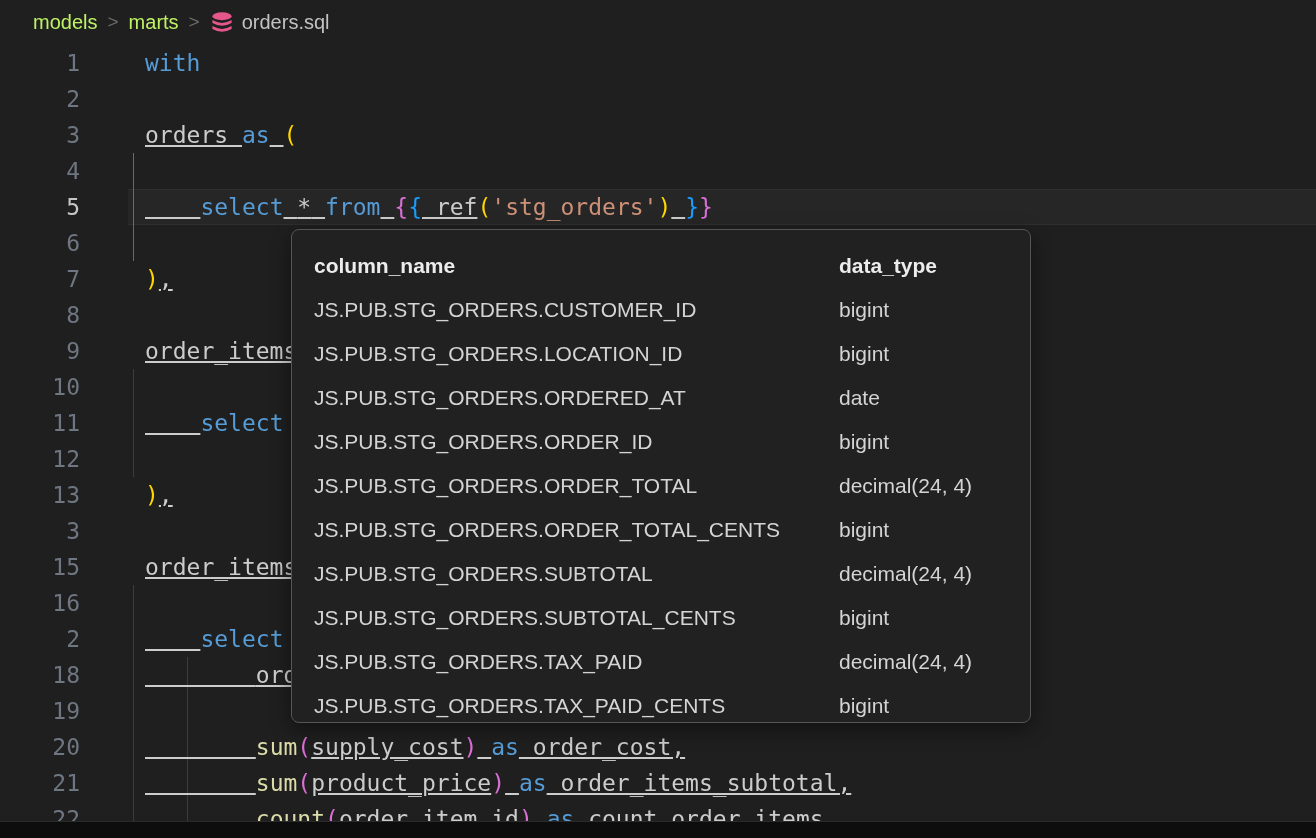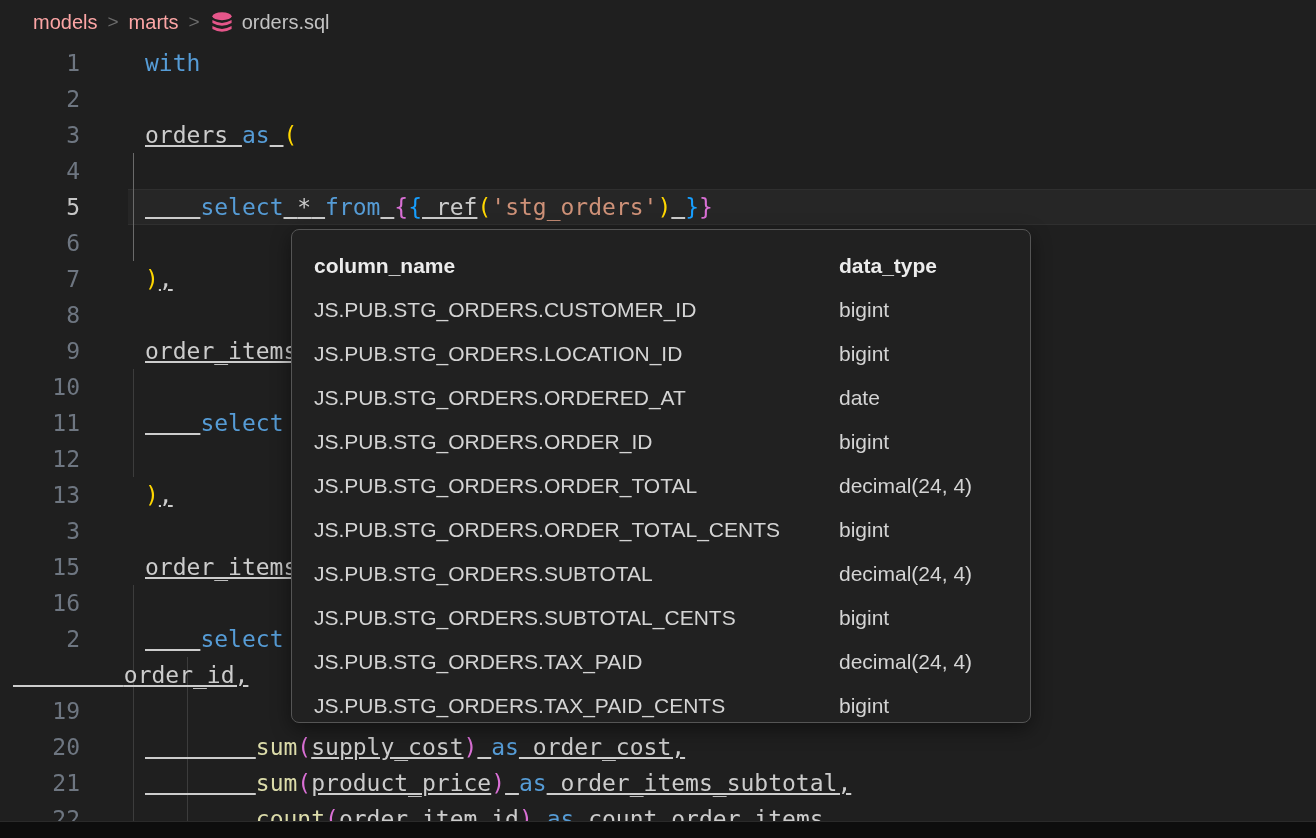--- a/index.html
+++ b/index.html
@@ -6,21 +6,21 @@
   body{
     width:1316px;height:838px;overflow:hidden;position:relative;
     background:var(--bg,#1f1f1f);
     font-family:"Liberation Sans",sans-serif;
   }
   
   .breadcrumb{
     height:45px;display:flex;align-items:center;gap:10px;
     padding-left:33px;font-size:20px;color:#c2c2c2;
   }
-  .crumb{color:#fca5a5;cursor:default;}
+  .crumb{color:#bef264;cursor:default;}
   .crumb-sep{color:#6d6d6d;font-size:19px;transform:translateY(-1px);}
   .file-crumb{display:flex;align-items:flex-start;gap:8px;}
   .db-icon{width:24px;height:24px;display:inline-block;}
   
   .editor{position:absolute;top:45px;left:0;right:0;bottom:0;
     font-family:"DejaVu Sans Mono",monospace;font-size:23px;}
   .line{position:relative;height:36px;line-height:36px;white-space:pre;display:flex;}
   .line .gutter{
     position:relative;z-index:2;width:132px;flex:0 0 132px;box-sizing:border-box;
     padding-right:52px;text-align:right;color:var(--lnum,#6e7681);user-select:none;
@@ -92,21 +92,21 @@
     <div class="line"><div class="gutter">8</div><div class="code"></div></div>
     <div class="line"><div class="gutter">9</div><div class="code"><span class="tok-pl">order_items </span><span class="tok-kw">as</span><span class="tok-pl"> </span><span class="tok-b1">(</span></div></div>
     <div class="line"><div class="guide" style="left: 133px;"></div><div class="gutter">10</div><div class="code"></div></div>
     <div class="line"><div class="guide" style="left: 133px;"></div><div class="gutter">11</div><div class="code"><span class="tok-pl">    </span><span class="tok-kw">select</span></div></div>
     <div class="line"><div class="guide" style="left: 133px;"></div><div class="gutter">12</div><div class="code"></div></div>
     <div class="line"><div class="gutter">13</div><div class="code"><span class="tok-b1">)</span><span class="tok-pl">,</span></div></div>
     <div class="line"><div class="gutter">3</div><div class="code"></div></div>
     <div class="line"><div class="gutter">15</div><div class="code"><span class="tok-pl">order_items </span><span class="tok-kw">as</span><span class="tok-pl"> </span><span class="tok-b1">(</span></div></div>
     <div class="line"><div class="guide" style="left: 133px;"></div><div class="gutter">16</div><div class="code"></div></div>
     <div class="line"><div class="guide" style="left: 133px;"></div><div class="gutter">2</div><div class="code"><span class="tok-pl">    </span><span class="tok-kw">select</span></div></div>
-    <div class="line"><div class="guide" style="left: 133px;"></div><div class="guide" style="left: 187px;"></div><div class="code"><span class="tok-pl">        </span><span class="tok-pl">order_id,</span></div></div>
+    <div class="line"><div class="guide" style="left: 133px;"></div><div class="guide" style="left: 187px;"></div><div class="gutter">18</div><div class="code"><span class="tok-pl">        </span><span class="tok-pl">order_id,</span></div></div>
     <div class="line"><div class="guide" style="left: 133px;"></div><div class="guide" style="left: 187px;"></div><div class="gutter">19</div><div class="code"></div></div>
     <div class="line"><div class="guide" style="left: 133px;"></div><div class="guide" style="left: 187px;"></div><div class="gutter">20</div><div class="code"><span class="tok-pl">        </span><span class="tok-fn">sum</span><span class="tok-b2">(</span><span class="tok-pl">supply_cost</span><span class="tok-b2">)</span><span class="tok-pl"> </span><span class="tok-kw">as</span><span class="tok-pl"> order_cost,</span></div></div>
     <div class="line"><div class="guide" style="left: 133px;"></div><div class="guide" style="left: 187px;"></div><div class="gutter">21</div><div class="code"><span class="tok-pl">        </span><span class="tok-fn">sum</span><span class="tok-b2">(</span><span class="tok-pl">product_price</span><span class="tok-b2">)</span><span class="tok-pl"> </span><span class="tok-kw">as</span><span class="tok-pl"> order_items_subtotal,</span></div></div>
     <div class="line"><div class="guide" style="left: 133px;"></div><div class="guide" style="left: 187px;"></div><div class="gutter">22</div><div class="code"><span class="tok-pl">        </span><span class="tok-fn">count</span><span class="tok-b2">(</span><span class="tok-pl">order_item_id</span><span class="tok-b2">)</span><span class="tok-pl"> </span><span class="tok-kw">as</span><span class="tok-pl"> count_order_items,</span></div></div>
   </div>
 
 <div class="popup" id="popup">
   <div class="popup-row header">
     <div class="popup-col-name">column_name</div>
     <div class="popup-col-type">data_type</div>

